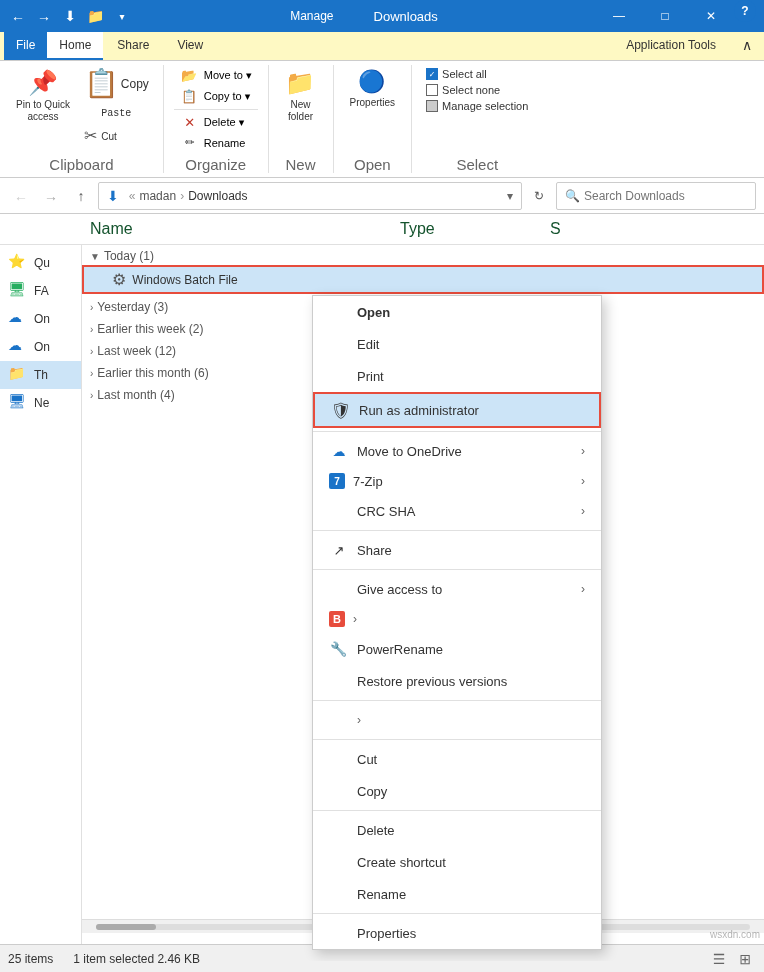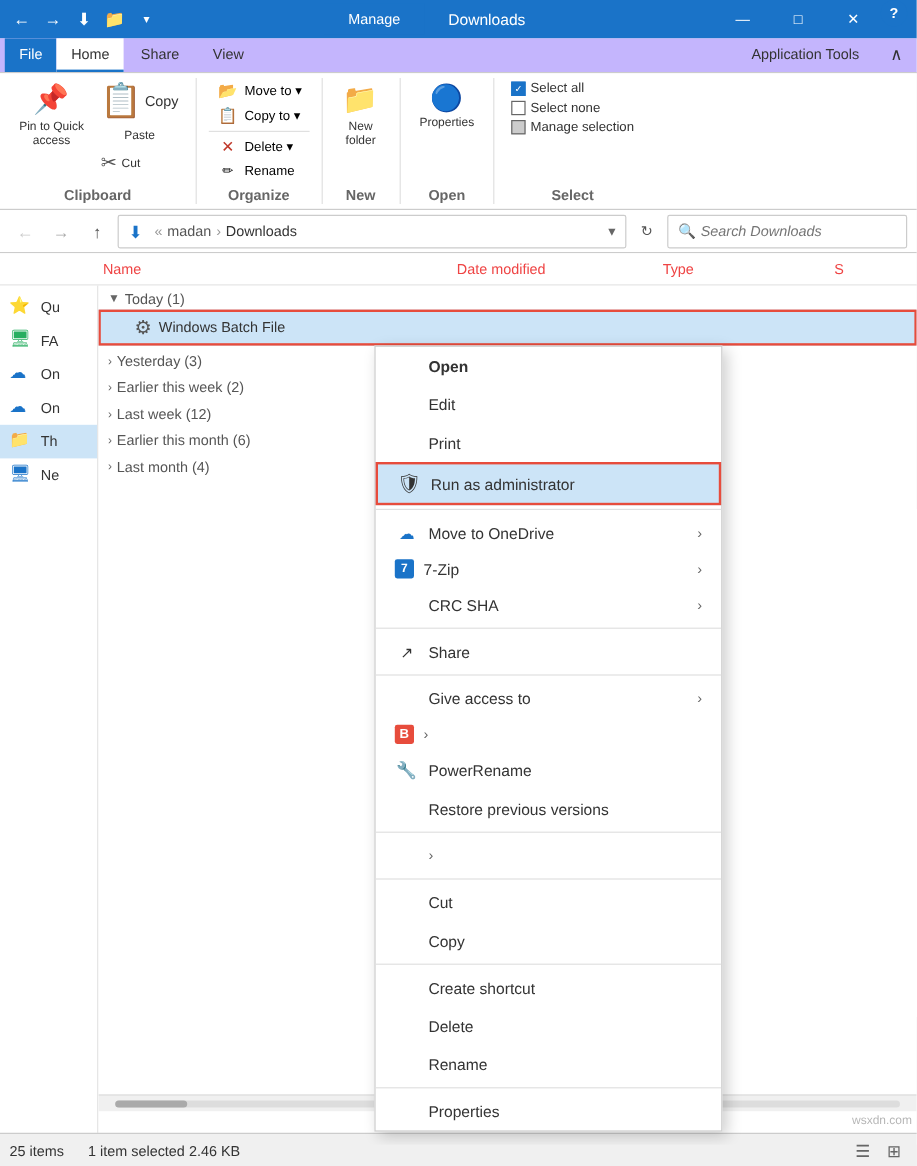--- a/index.html
+++ b/index.html
@@ -21,21 +21,21 @@
       padding: 4px 20px;
       font-size: 12px;
       color: white;
     }
     .title-bar-app-title { padding: 0 20px; font-size: 13px; color: white; }
     .title-bar-controls { display: flex; gap: 0; margin-left: auto; }
     .title-bar-control { width: 46px; height: 32px; display: flex; align-items: center; justify-content: center; color: white; font-size: 12px; cursor: pointer; }
 
     
     .ribbon-tabs {
-      background: #c4b5fd;
+      background: #fef9c3;
       display: flex;
       border-bottom: 1px solid #ccc;
       padding: 0 4px;
     }
     .ribbon-tab {
       padding: 6px 14px;
       font-size: 12px;
       color: #333;
       cursor: pointer;
       border: none;
@@ -56,21 +56,21 @@
     }
     .ribbon-group {
       display: flex;
       flex-direction: column;
       align-items: center;
       padding: 0 10px;
       border-right: 1px solid #e0e0e0;
     }
     .ribbon-group:last-child { border-right: none; }
     .ribbon-group-content { display: flex; align-items: flex-start; flex: 1; gap: 4px; }
-    .ribbon-group-label { font-size: 12px; color: #666; margin-top: auto; padding-top: 4px; font-weight: bold; }
+    .ribbon-group-label { font-size: 15px; color: #666; margin-top: auto; padding-top: 4px; }
     .ribbon-btn {
       display: flex;
       flex-direction: column;
       align-items: center;
       padding: 4px 6px;
       cursor: pointer;
       border-radius: 2px;
       min-width: 44px;
     }
     .ribbon-btn-icon { font-size: 24px; color: #555; }
@@ -109,30 +109,30 @@
       border: 1px solid #ccc;
       border-radius: 2px;
       display: flex;
       align-items: center;
       padding: 3px 8px;
       width: 200px;
       height: 28px;
       background: white;
     }
     .search-icon { color: #999; margin-right: 4px; }
-    .search-input { border: none; outline: none; font-size: 12px; color: #999; width: 100%; background: transparent; font-style: italic; }
+    .search-input { border: none; outline: none; font-size: 12px; color: #999; width: 100%; background: transparent; }
 
     
     .file-header {
       background: white;
       display: flex;
       border-bottom: 1px solid #e0e0e0;
       padding: 4px 0;
     }
-    .file-header-col { font-size: 12px; color: #ef4444; padding: 2px 8px; }
+    .file-header-col { font-size: 16px; color: #14532d; padding: 2px 8px; }
     .col-name { width: 310px; }
     .col-date { width: 180px; }
     .col-type { width: 150px; }
     .col-size { width: 80px; }
 
     
     .main-content { display: flex; height: calc(972px - 32px - 40px - 88px - 36px - 30px - 30px); }
 
     
     .sidebar {
@@ -313,21 +313,21 @@
         <div class="ribbon-btn-label" style="white-space:pre-line; font-size:10px;">Pin to Quick
 access</div>
       </div>
       <div style="display:flex; flex-direction:column; gap:2px;">
         <div class="ribbon-btn" style="flex-direction:row; min-width:50px; padding:2px 4px;">
           <div class="ribbon-btn-icon" style="font-size:28px; color:#4a9ed8;">📋</div>
           <div style="display:flex; flex-direction:column; margin-left:2px;">
             <div class="ribbon-btn-label" style="font-size:12px; text-align:left;">Copy</div>
           </div>
         </div>
-        <div class="ribbon-btn" style="min-width:50px; padding:2px 4px;">
+        <div class="ribbon-btn" style="min-width:50px; padding:2px 4px;font-family:Liberation Mono, monospace;">
           <div class="ribbon-btn-label">Paste</div>
         </div>
         <div class="ribbon-btn" style="min-width:50px; padding:2px 4px; flex-direction:row; align-items:center; gap:4px;">
           <div style="font-size:16px; color:#555;">✂</div>
           <div class="ribbon-btn-label">Cut</div>
         </div>
       </div>
     </div>
     <div class="ribbon-group-label">Clipboard</div>
   </div>
@@ -414,21 +414,20 @@
   <div class="refresh-btn">↻</div>
   <div class="search-box">
     <span class="search-icon">🔍</span>
     <input class="search-input" type="text" readonly="" placeholder="Search Downloads" style="">
   </div>
 </div>
 
 <div class="file-header">
   <div style="width:82px;"></div>
   <div class="file-header-col col-name">Name</div>
-  <div class="file-header-col col-date">Date modified</div>
   <div class="file-header-col col-type">Type</div>
   <div class="file-header-col col-size">S</div>
 </div>
 
 <div class="main-content">
 
   <div class="sidebar">
     <div class="sidebar-item">
       <span class="sidebar-icon">⭐</span>
       <span>Qu</span>
@@ -566,25 +565,25 @@
         <div class="ctx-icon"></div>
         <span class="ctx-label">Cut</span>
       </div>
       <div class="ctx-item">
         <div class="ctx-icon"></div>
         <span class="ctx-label">Copy</span>
       </div>
       <div class="ctx-separator"></div>
       <div class="ctx-item">
         <div class="ctx-icon"></div>
+        <span class="ctx-label">Delete</span>
+      </div>
+      <div class="ctx-item">
+        <div class="ctx-icon"></div>
         <span class="ctx-label">Create shortcut</span>
-      </div>
-      <div class="ctx-item">
-        <div class="ctx-icon"></div>
-        <span class="ctx-label">Delete</span>
       </div>
       <div class="ctx-item">
         <div class="ctx-icon"></div>
         <span class="ctx-label">Rename</span>
       </div>
       <div class="ctx-separator"></div>
       <div class="ctx-item">
         <div class="ctx-icon"></div>
         <span class="ctx-label">Properties</span>
       </div>

